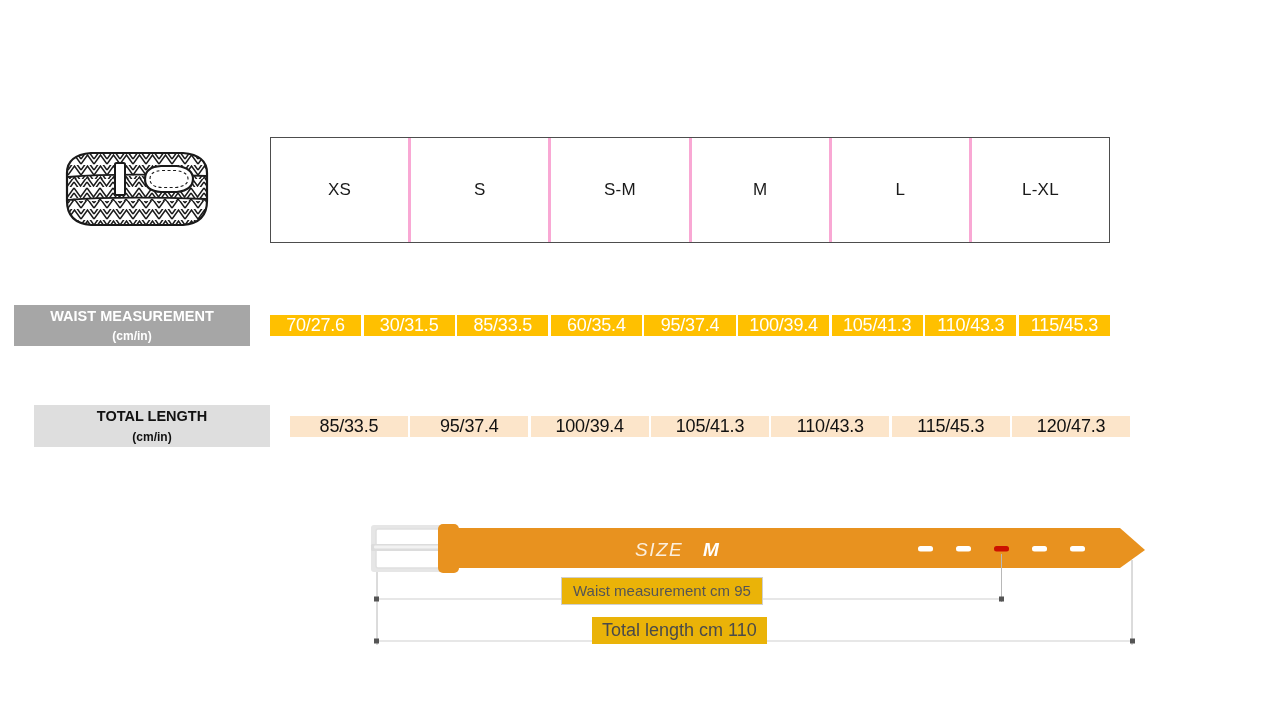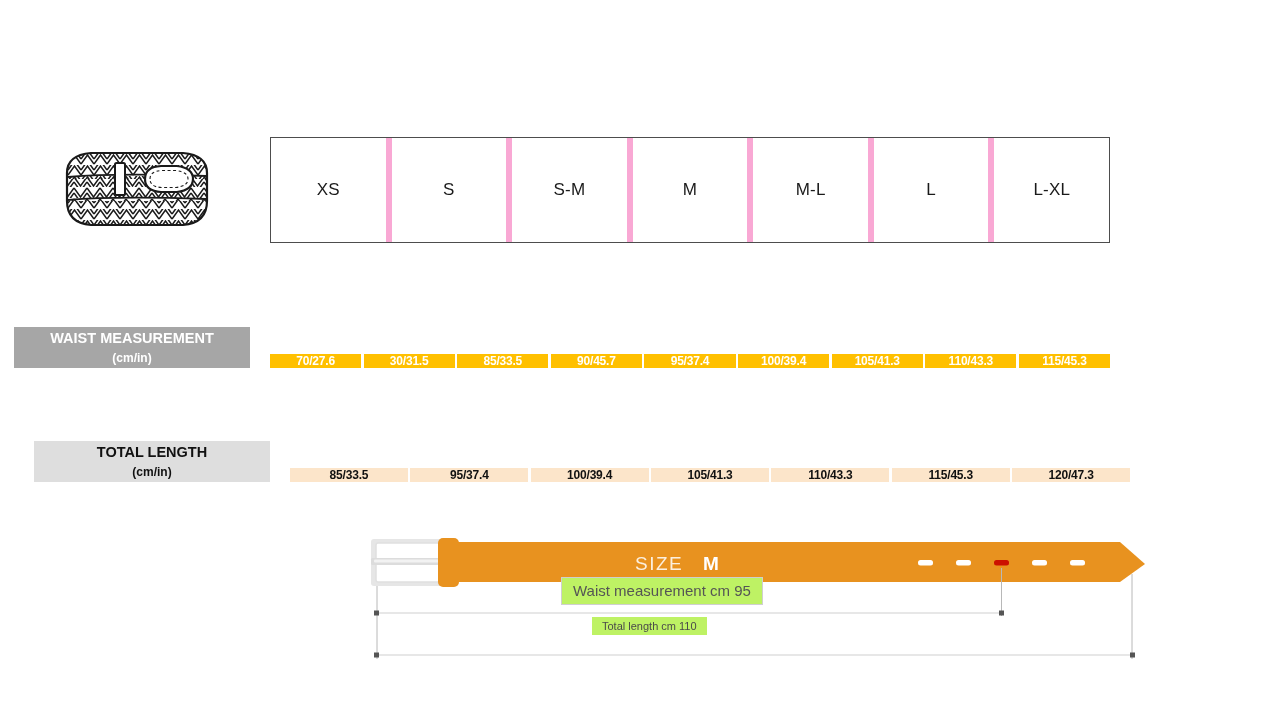--- a/index.html
+++ b/index.html
@@ -42,32 +42,32 @@
     box-sizing: border-box;
     background: #ffffff;
   }
   .hdr-cell {
     flex: 1 1 0;
     display: flex;
     align-items: center;
     justify-content: center;
     font-size: 17px;
     color: #1a1a1a;
-    border-right: 6px solid #f9a8d4;
+    border-right: 3px solid #f9a8d4;
     box-sizing: border-box;
     letter-spacing: .2px;
   }
   .hdr-cell:last-child { border-right: none; }
 
   
   .meas-row {
     position: absolute;
     left: 14px;
     display: flex;
-    align-items: flex-end;
+    align-items: center;
   }
   #row-waist { top: 283px; height: 85px; }
   #row-length { top: 370px; height: 112px; padding-left: 20px; }
 
   .row-label {
     width: 236px;
     flex: 0 0 236px;
     display: flex;
     flex-direction: column;
     align-items: center;
@@ -93,57 +93,58 @@
   .cells {
     display: flex;
     flex: 1 1 auto;
     gap: 2.5px;
   }
   .cell {
     flex: 1 1 0;
     display: flex;
     align-items: center;
     justify-content: center;
-    font-weight: bold;
-    font-size: 12px;
+    font-weight: normal;
+    font-size: 18px;
     letter-spacing: -.2px;
     box-sizing: border-box;
   }
   #row-waist .cell { background: #ffc000; color: #ffffff; }
   #row-length .cell { background: #fce5ca; color: #111111; }
 
   
   #belt-diagram {
     position: absolute;
     left: 355px;
-    top: 524px;
+    top: 510px;
     width: 800px;
     height: 150px;
+    font-style: italic;
   }
   #belt-diagram svg { display: block; }
 
   .dim-label-box {
     position: absolute;
     border: 1px solid #cfcfcf;
-    background: #bef264;
+    background: #eab308;
     color: #555555;
     font-size: 15px;
     padding: 4px 11px 5px 11px;
     white-space: nowrap;
   }
   #waist-dim-label {
     left: 561px;
     top: 577px;
   }
   #length-dim-label {
     left: 592px;
     top: 617px;
     border: none;
     padding: 3px 10px;
-    font-size: 11px;
+    font-size: 18px;
     color: #4a4a4a;
   }
 </style>
 </head>
 <body>
 
 <div id="belt-icon">
   <svg width="162" height="92" viewBox="0 0 162 92" xmlns="http://www.w3.org/2000/svg">
     <defs>
 
@@ -182,37 +183,36 @@
              L107,44.5 Q95,44 95,36 Z" fill="none" stroke="#1a1a1a" stroke-width="1.1" stroke-dasharray="3 2.5"></path>
   </svg>
 </div>
 
 <div id="size-table">
   <div class="hdr-row">
     <div class="hdr-cell">XS</div>
     <div class="hdr-cell">S</div>
     <div class="hdr-cell">S-M</div>
     <div class="hdr-cell">M</div>
-    <div class="hdr-cell">M-L</div>
     <div class="hdr-cell">L</div>
     <div class="hdr-cell">L-XL</div>
   </div>
 </div>
 
 <div class="meas-row" id="row-waist" style="width:1096px;">
   <div class="row-label">
     <span class="lbl-main">WAIST MEASUREMENT</span>
     <span class="lbl-sub">(cm/in)</span>
   </div>
   <div class="cells-gap"></div>
   <div class="cells">
     <div class="cell">70/27.6</div>
     <div class="cell">30/31.5</div>
     <div class="cell">85/33.5</div>
-    <div class="cell">90/45.7</div>
+    <div class="cell">60/35.4</div>
     <div class="cell">95/37.4</div>
     <div class="cell">100/39.4</div>
     <div class="cell">105/41.3</div>
     <div class="cell">110/43.3</div>
     <div class="cell">115/45.3</div>
   </div>
 </div>
 
 <div class="meas-row" id="row-length" style="width:1096px;">
   <div class="row-label">

